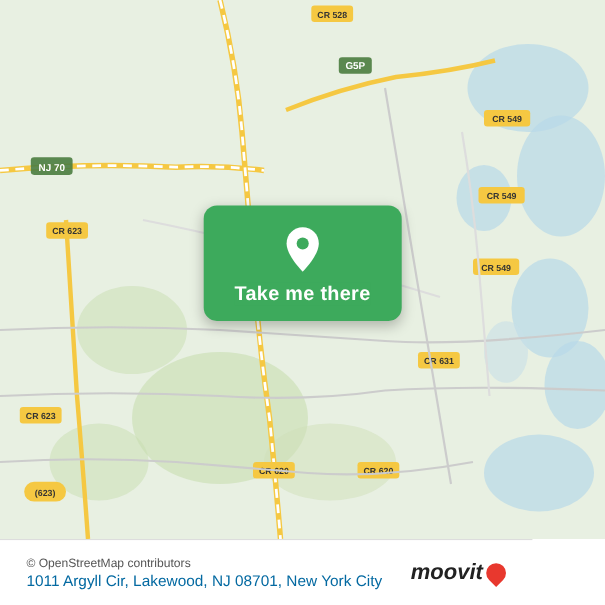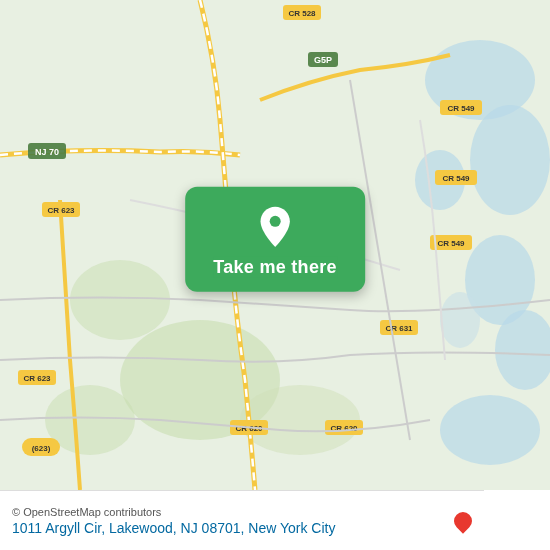--- a/index.html
+++ b/index.html
@@ -65,21 +65,21 @@
       letter-spacing: 0.3px;
     }
 
     
     #footer {
       width: 484px;
       height: 60px;
       background-color: white;
       display: flex;
       align-items: center;
-      padding: 0 12px;
+      padding: 0 24px;
       border-top: 1px solid #ddd;
       justify-content: space-between;
     }
 
     #footer-left {
       display: flex;
       flex-direction: column;
       justify-content: center;
     }
 
@@ -200,15 +200,16 @@
     </div>
   </div>
 </div>
 
 <div id="footer">
   <div id="footer-left">
     <span id="osm-credit">© OpenStreetMap contributors</span>
     <span id="address-text">1011 Argyll Cir, Lakewood, NJ 08701, New York City</span>
   </div>
   <div id="moovit-logo">
+    <span id="moovit-brand">moovit</span>
     <span id="moovit-dot"></span>
   </div>
 </div>
 
 </body></html>

